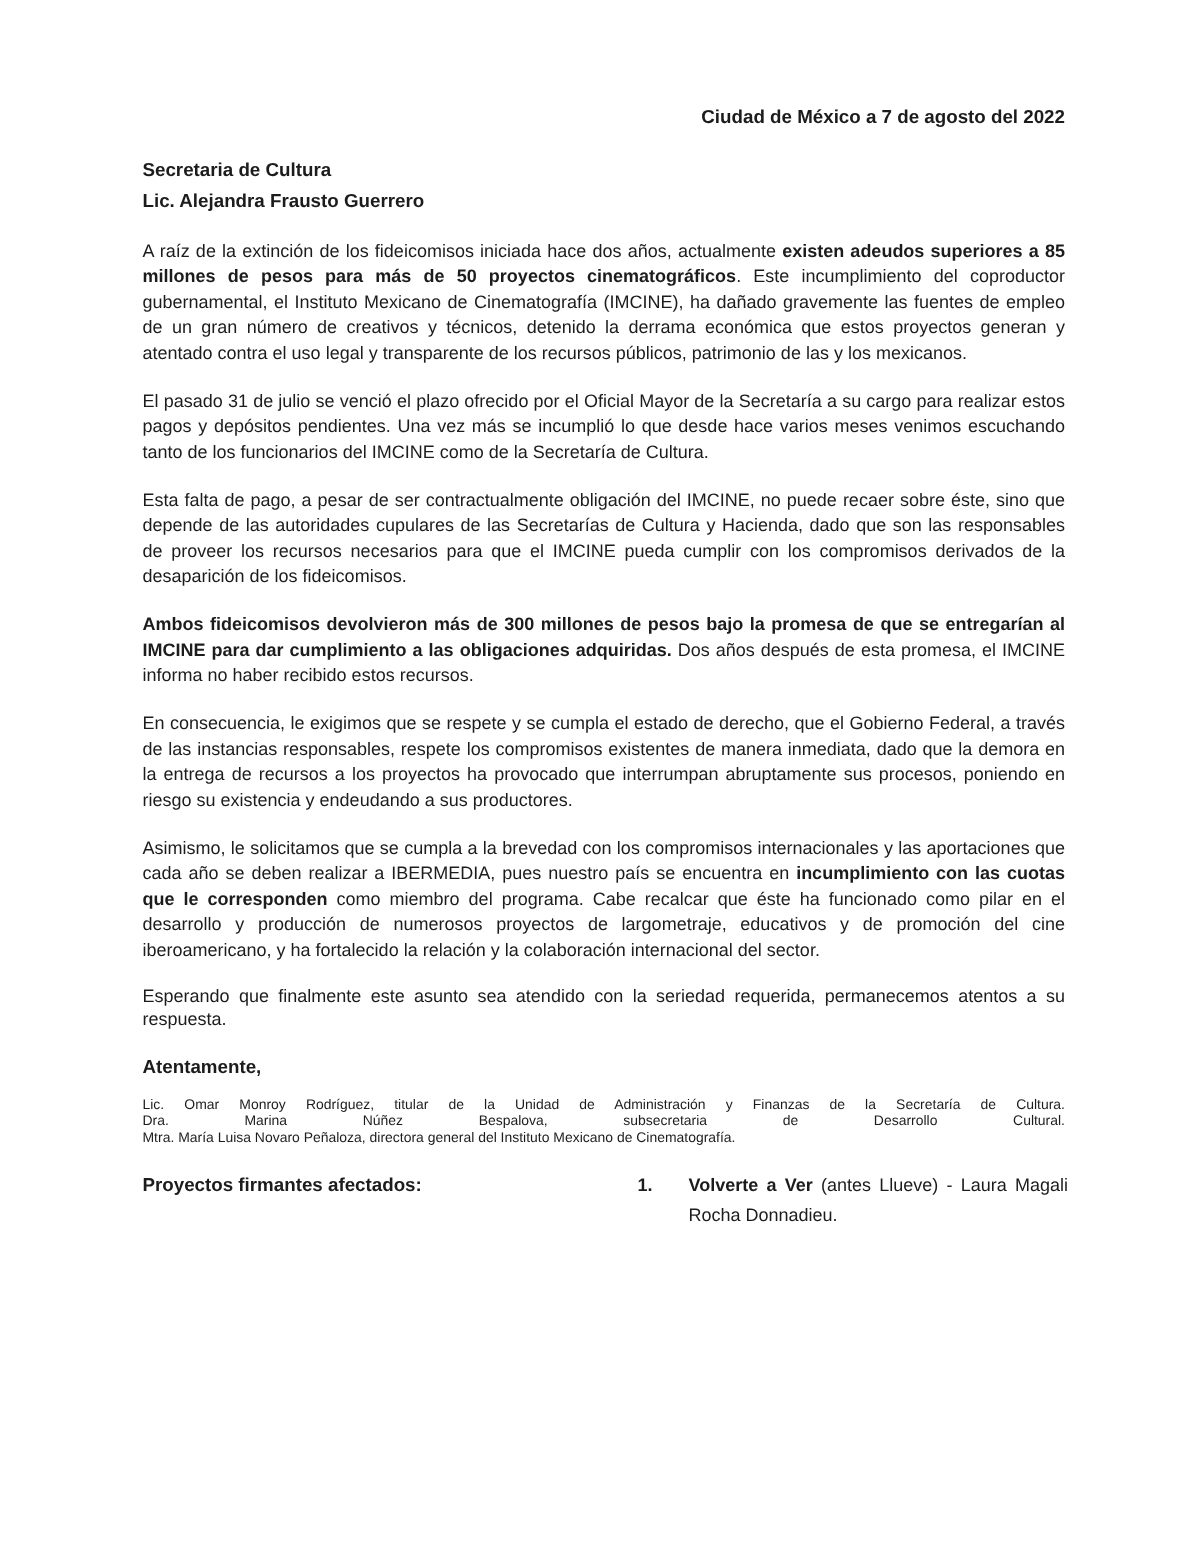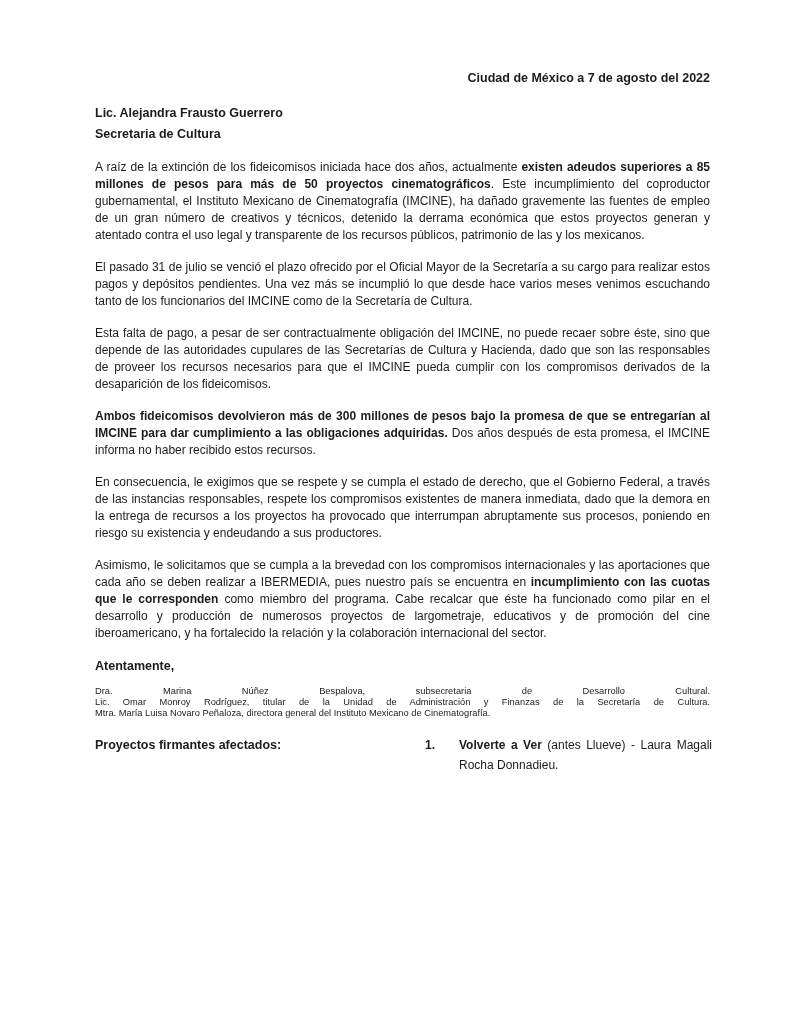--- a/index.html
+++ b/index.html
@@ -57,39 +57,40 @@
   .signatory-text { flex: 1; text-align: justify; }
 </style>
 </head>
 <body>
 
 <div class="page">
 
   <div class="date-line">Ciudad de México a 7 de agosto del 2022</div>
 
   <div class="recipient">
+    <div>Secretaria de Cultura</div>
     <div>Lic. Alejandra Frausto Guerrero</div>
-    <div>Secretaria de Cultura</div>
   </div>
 
   <div class="body-text">
       <p class="para"><span>A raíz de la extinción de los fideicomisos iniciada hace dos años, actualmente </span><span class="b">existen adeudos superiores a 85 millones de pesos para más de 50 proyectos cinematográficos</span><span>. Este incumplimiento del coproductor gubernamental, el Instituto Mexicano de Cinematografía (IMCINE), ha dañado gravemente las fuentes de empleo de un gran número de creativos y técnicos, detenido la derrama económica que estos proyectos generan y atentado contra el uso legal y transparente de los recursos públicos, patrimonio de las y los mexicanos.</span></p>
       <p class="para"><span>El pasado 31 de julio se venció el plazo ofrecido por el Oficial Mayor de la Secretaría a su cargo para realizar estos pagos y depósitos pendientes. Una vez más se incumplió lo que desde hace varios meses venimos escuchando tanto de los funcionarios del IMCINE como de la Secretaría de Cultura.</span></p>
       <p class="para"><span>Esta falta de pago, a pesar de ser contractualmente obligación del IMCINE, no puede recaer sobre éste, sino que depende de las autoridades cupulares de las Secretarías de Cultura y Hacienda, dado que son las responsables de proveer los recursos necesarios para que el IMCINE pueda cumplir con los compromisos derivados de la desaparición de los fideicomisos.</span></p>
       <p class="para"><span class="b">Ambos fideicomisos devolvieron más de 300 millones de pesos bajo la promesa de que se entregarían al IMCINE para dar cumplimiento a las obligaciones adquiridas.</span><span> Dos años después de esta promesa, el IMCINE informa no haber recibido estos recursos.</span></p>
       <p class="para"><span>En consecuencia, le exigimos que se respete y se cumpla el estado de derecho, que el Gobierno Federal, a través de las instancias responsables, respete los compromisos existentes de manera inmediata, dado que la demora en la entrega de recursos a los proyectos ha provocado que interrumpan abruptamente sus procesos, poniendo en riesgo su existencia y endeudando a sus productores.</span></p>
       <p class="para"><span>Asimismo, le solicitamos que se cumpla a la brevedad con los compromisos internacionales y las aportaciones que cada año se deben realizar a IBERMEDIA, pues nuestro país se encuentra en </span><span class="b">incumplimiento con las cuotas que le corresponden</span><span> como miembro del programa. Cabe recalcar que éste ha funcionado como pilar en el desarrollo y producción de numerosos proyectos de largometraje, educativos y de promoción del cine iberoamericano, y ha fortalecido la relación y la colaboración internacional del sector.</span></p>
+      <p class="para tight"><span>Esperando que finalmente este asunto sea atendido con la seriedad requerida, permanecemos atentos a su respuesta.</span></p>
     </div>
 
   <div class="closing">Atentamente,</div>
 
   <div class="ccp">
     <div>
+        <div class="ccp-line fj">Lic. Omar Monroy Rodríguez, titular de la Unidad de Administración y Finanzas de la Secretaría de Cultura.</div>
         <div class="ccp-line fj">Dra. Marina Núñez Bespalova, subsecretaria de Desarrollo Cultural.</div>
-        <div class="ccp-line fj">Lic. Omar Monroy Rodríguez, titular de la Unidad de Administración y Finanzas de la Secretaría de Cultura.</div>
         <div class="ccp-line">Mtra. María Luisa Novaro Peñaloza, directora general del Instituto Mexicano de Cinematografía.</div>
       </div>
   </div>
 
   <div class="footer">
     <div class="footer-label">Proyectos firmantes afectados:</div>
     <div class="signatory-list">
         <div class="signatory-item">
           <div class="signatory-number">1.</div>
           <div class="signatory-text"><span class="b">Volverte a Ver</span><span> (antes Llueve) - Laura Magali Rocha Donnadieu.</span></div>

